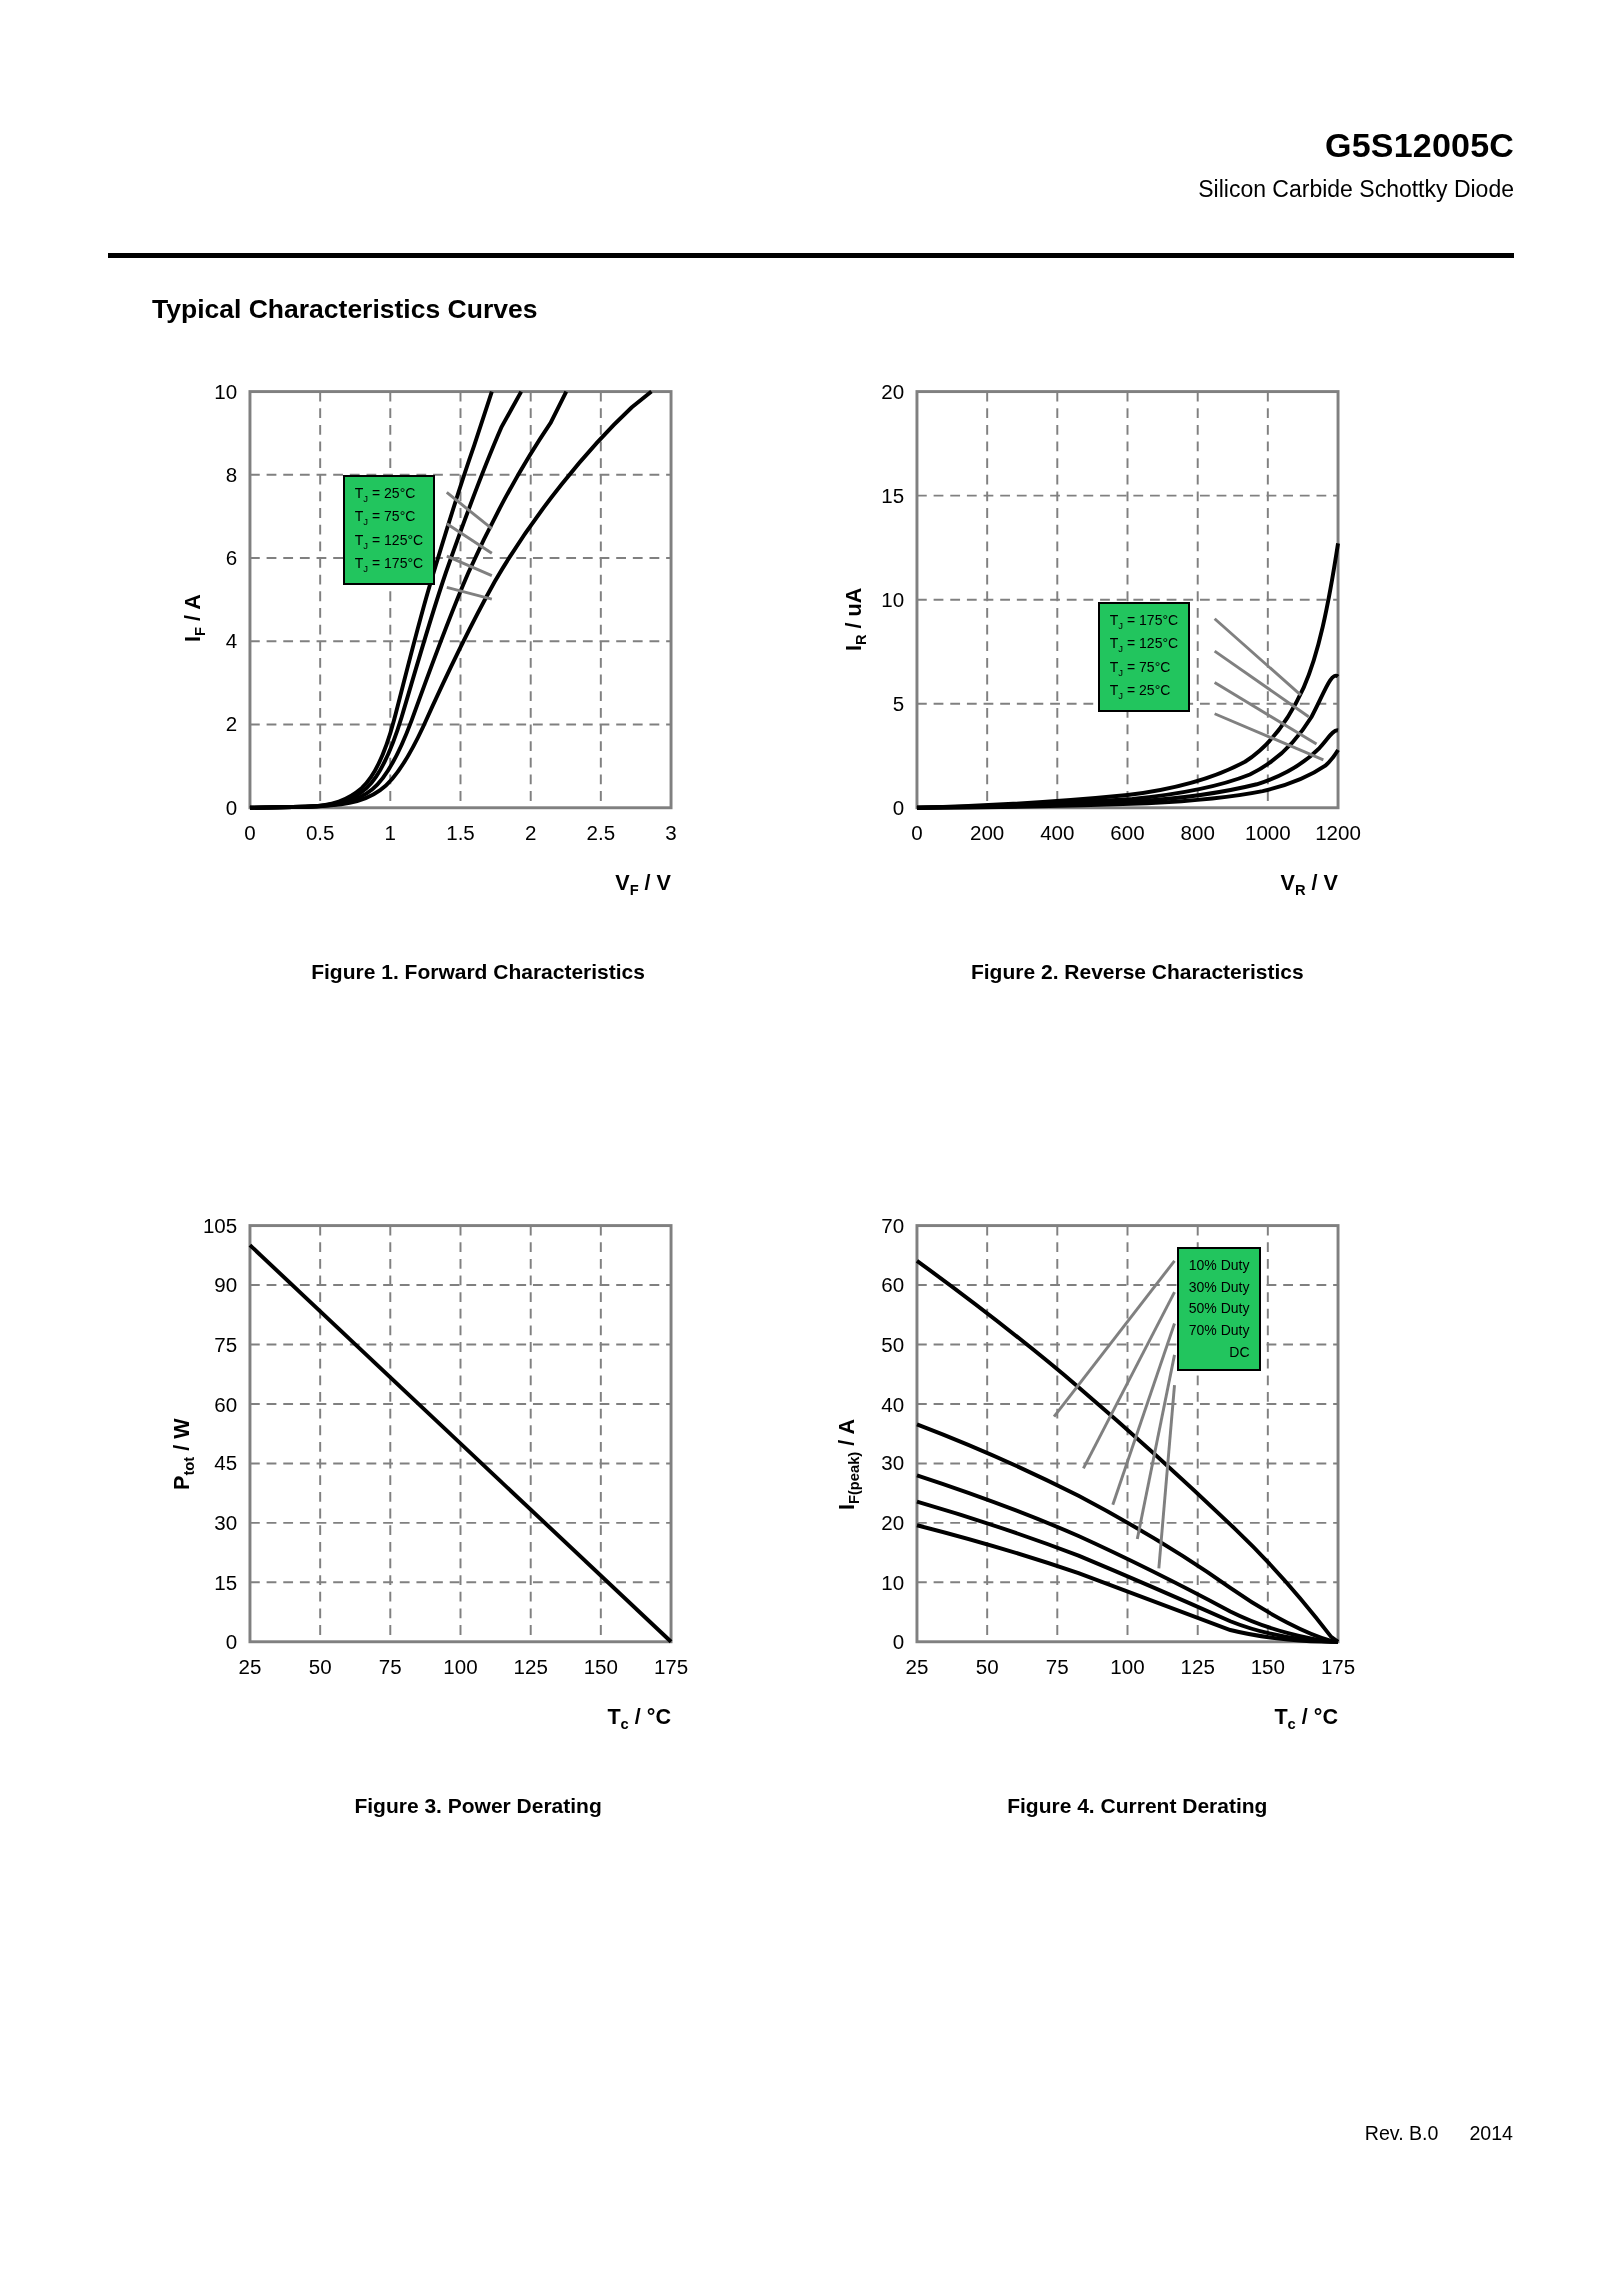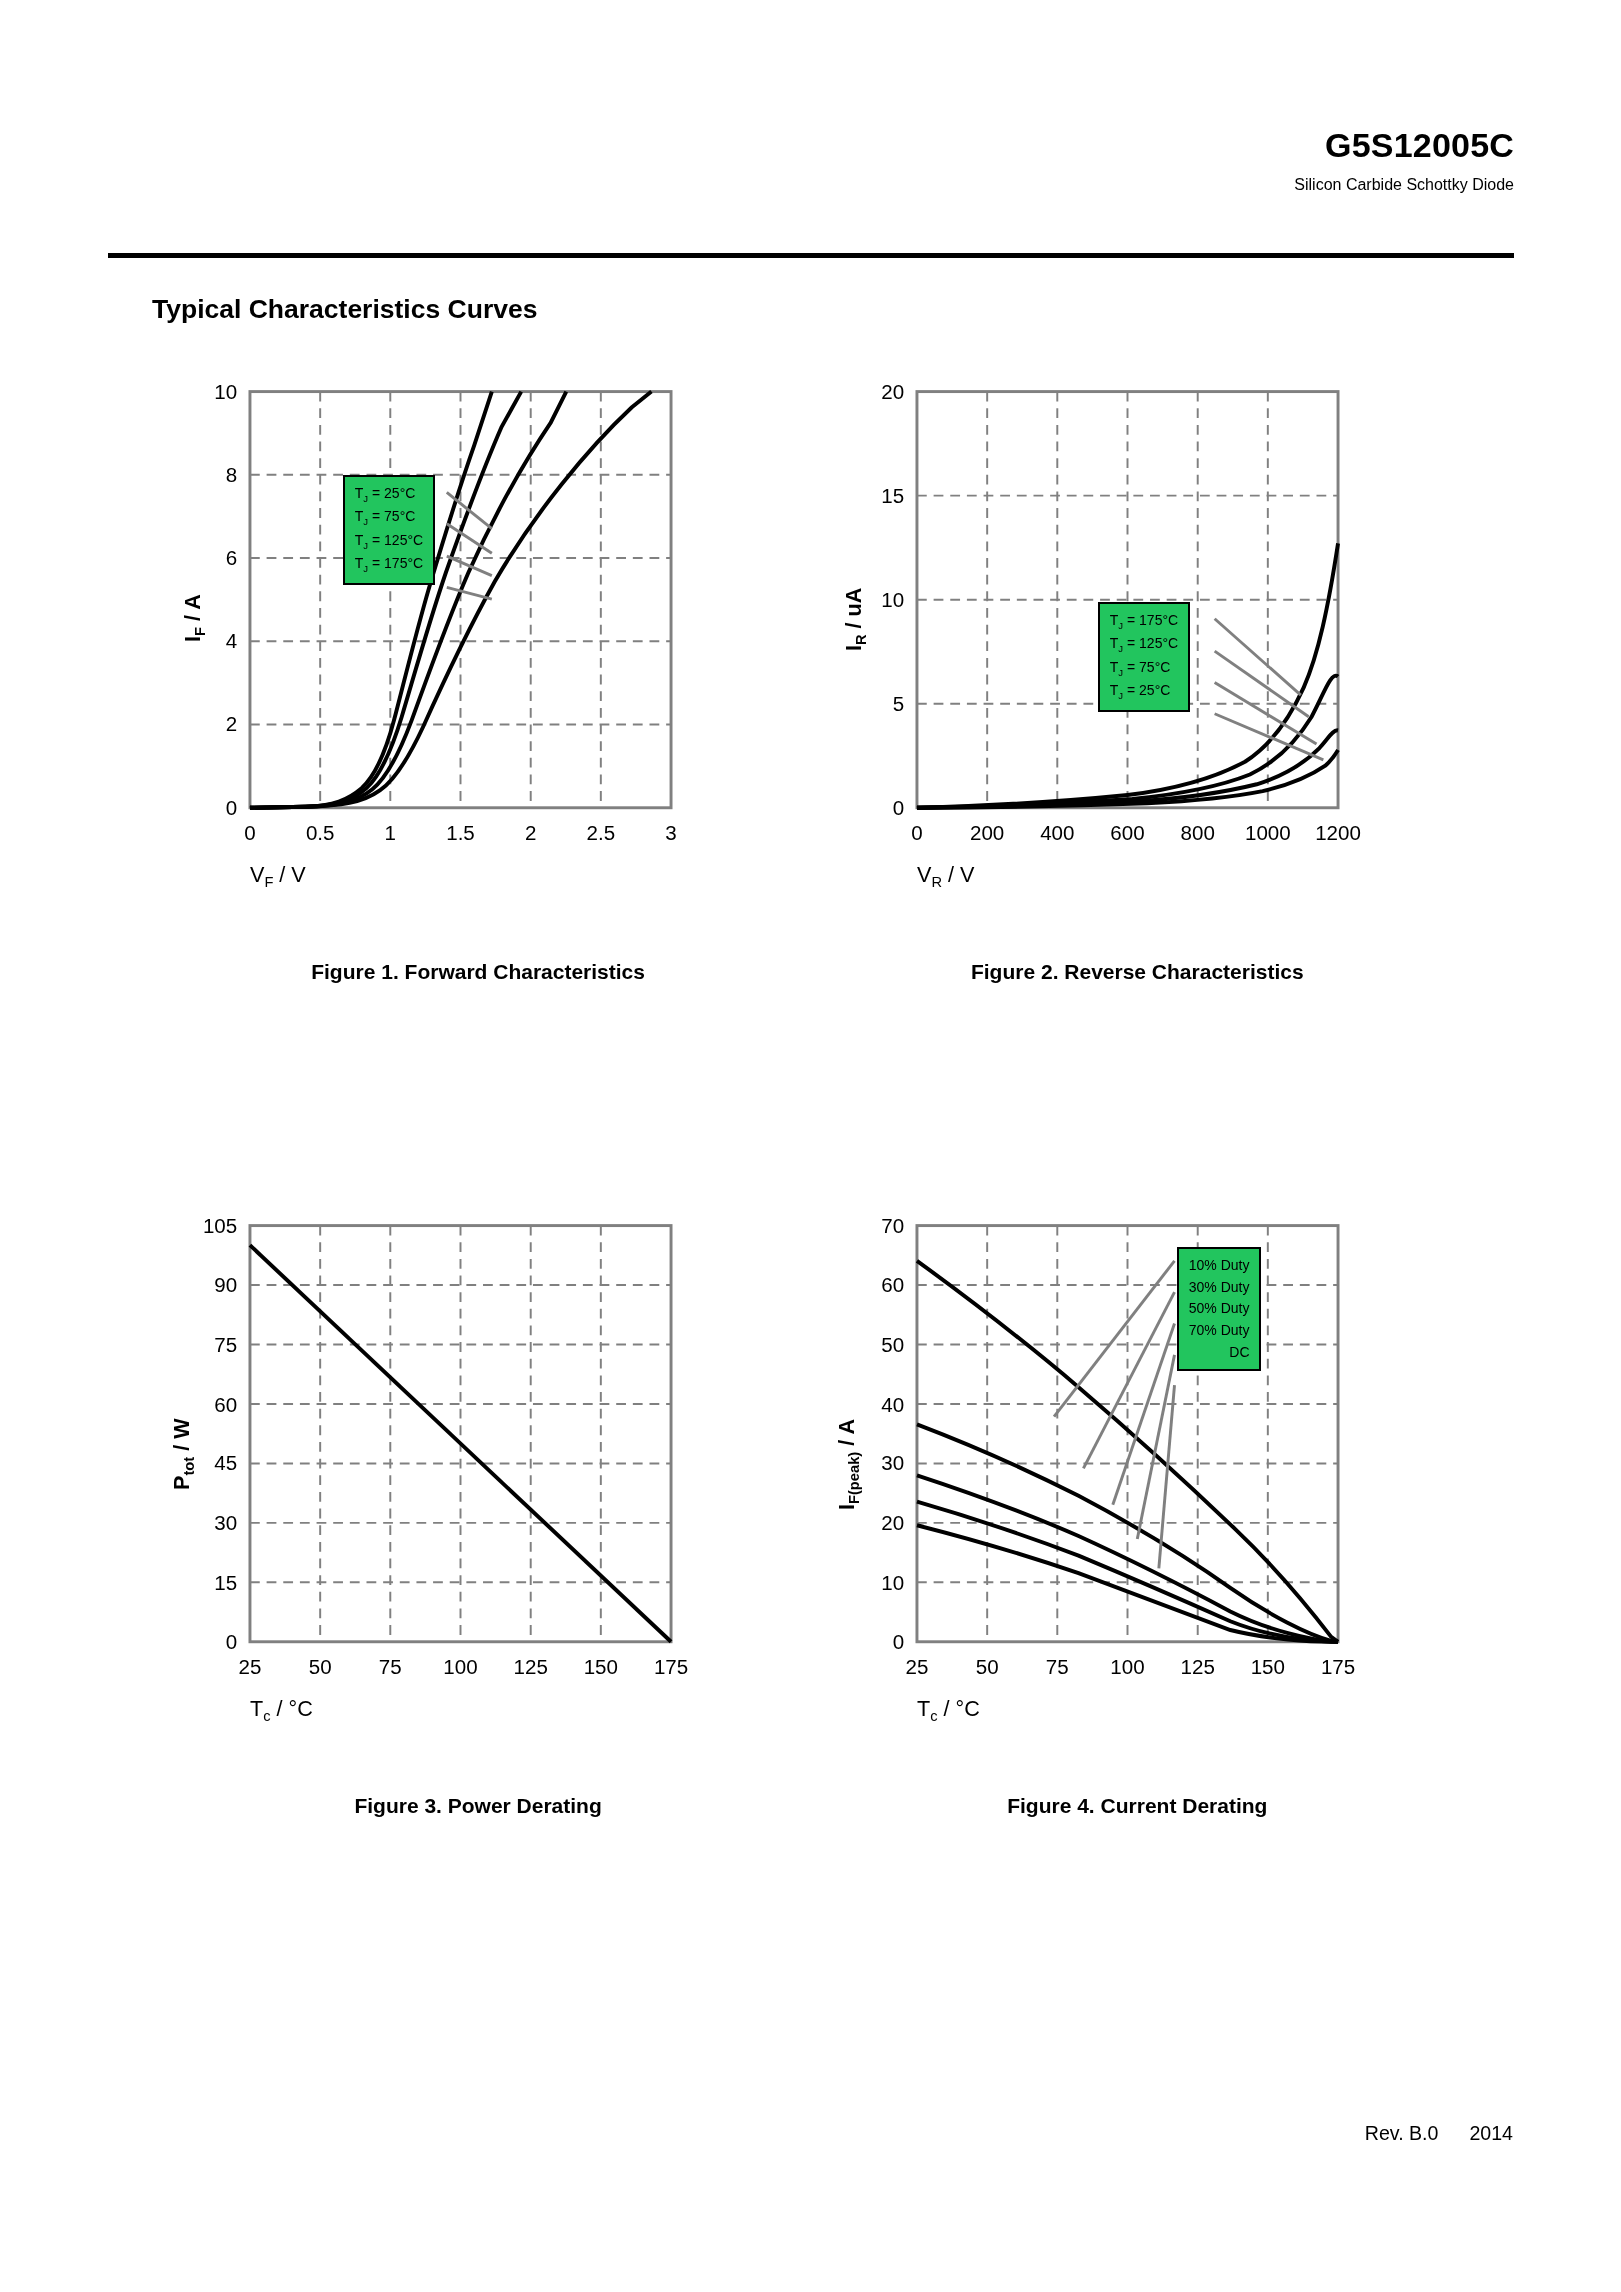--- a/index.html
+++ b/index.html
@@ -29,21 +29,21 @@
     width: 1406px;
     text-align: right;
   }
   .part-number {
     font-size: 34px;
     font-weight: bold;
     letter-spacing: 0.2px;
     line-height: 1.1;
   }
   .subtitle {
-    font-size: 16px;
+    font-size: 23px;
     margin-top: 11.8px;
   }
   .header-rule {
     position: absolute;
     left: 108px;
     top: 253px;
     width: 1406px;
     height: 4.9px;
     background: #000;
   }
@@ -72,23 +72,24 @@
   }
   .fig1 .fig-caption, .fig3 .fig-caption { margin-left: 17.6px; }
   .fig2 .fig-caption, .fig4 .fig-caption { margin-left: 9.8px; }
 
   .plot-wrap { position: relative; width: 627px; height: 588px; }
 
   
   .axis-x-title {
     position: absolute;
     width: 100%;
-    text-align: left;
+    text-align: right;
     font-size: 21.6px;
-    font-weight: normal;
+    font-weight: bold;
+    margin-top: 8px;
   }
   .axis-y-title {
     position: absolute;
     font-size: 21.6px;
     font-weight: bold;
     transform: rotate(-90deg);
     transform-origin: left top;
     white-space: nowrap;
   }
   sub { font-size: 0.68em; }

